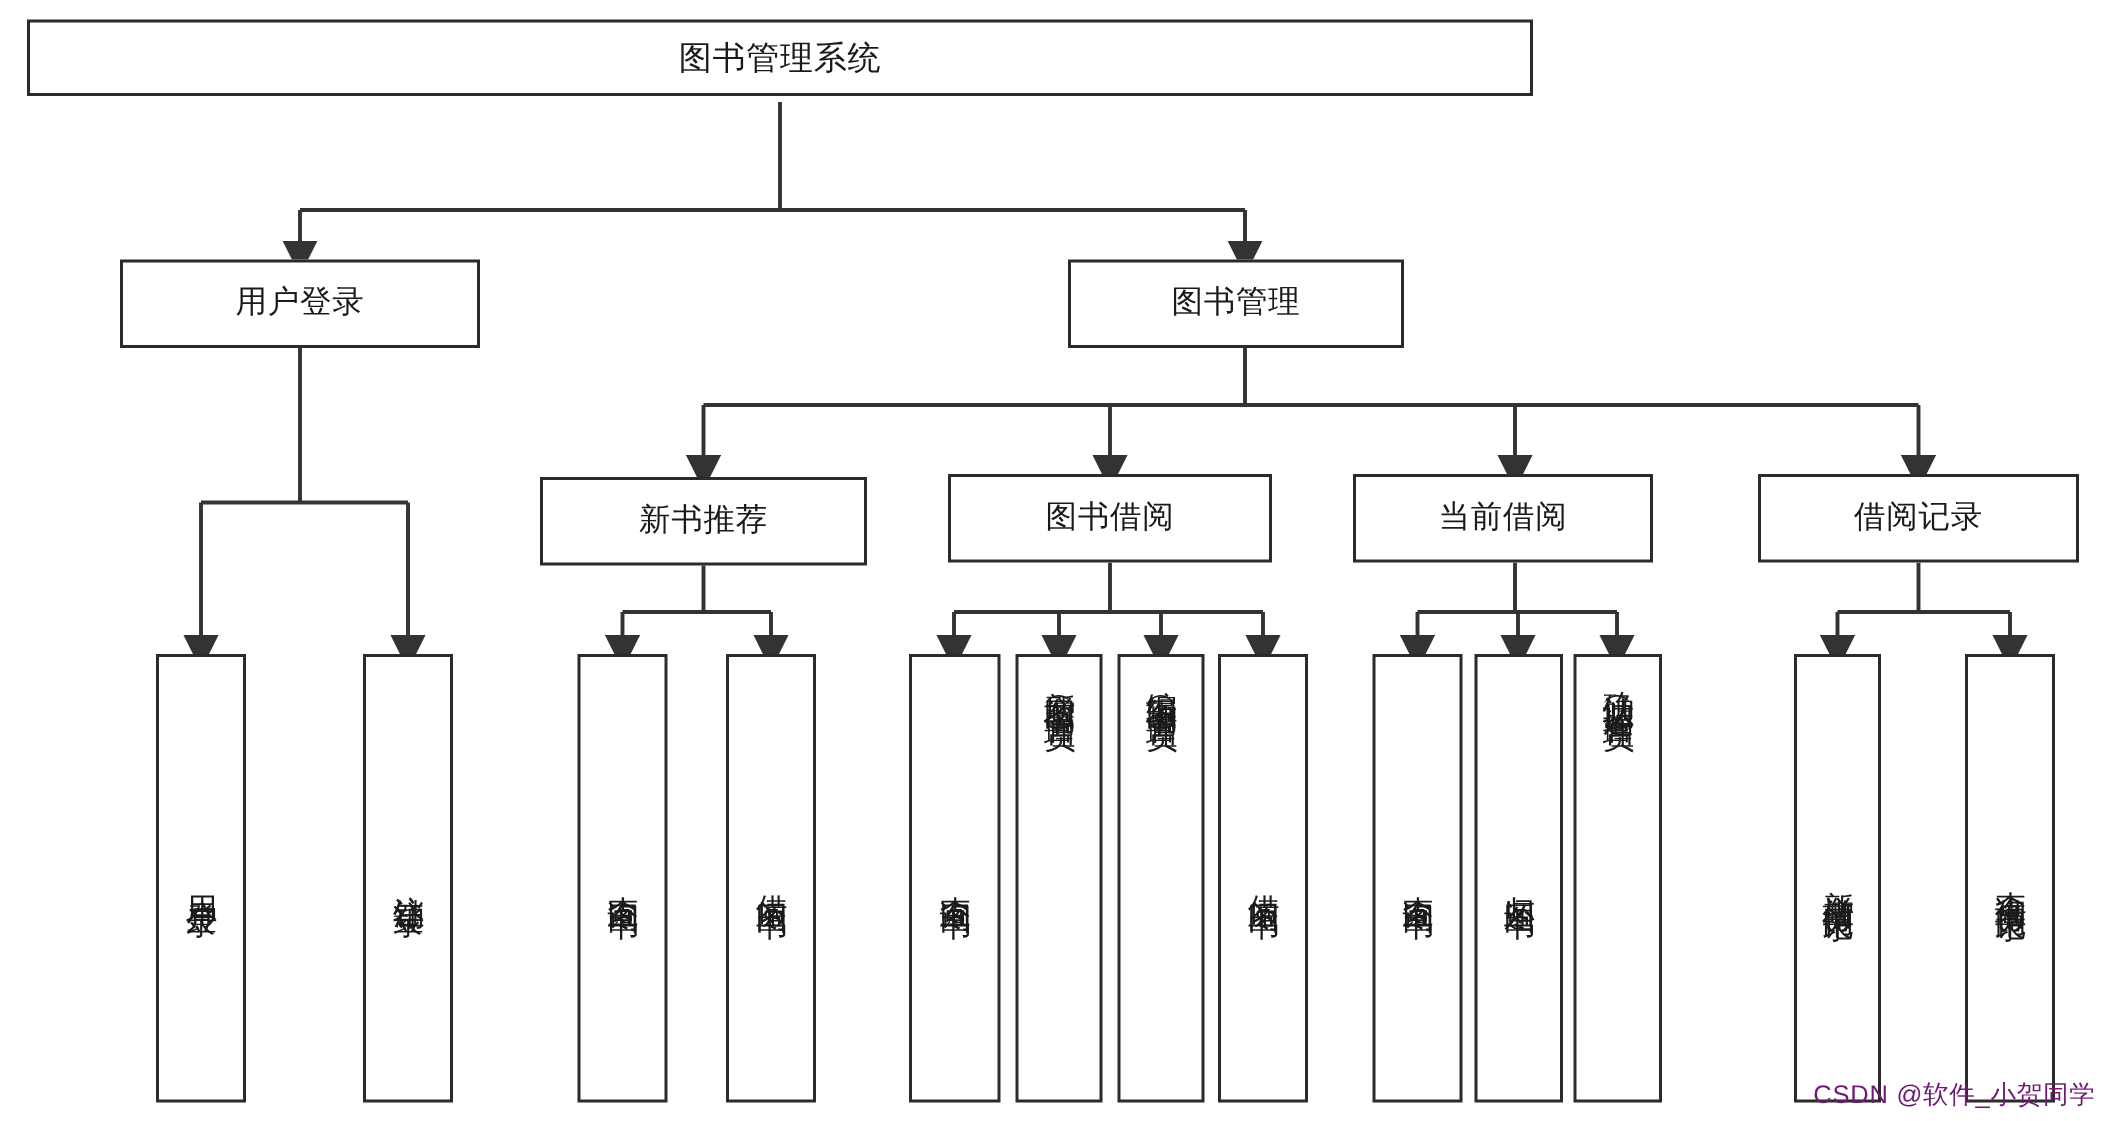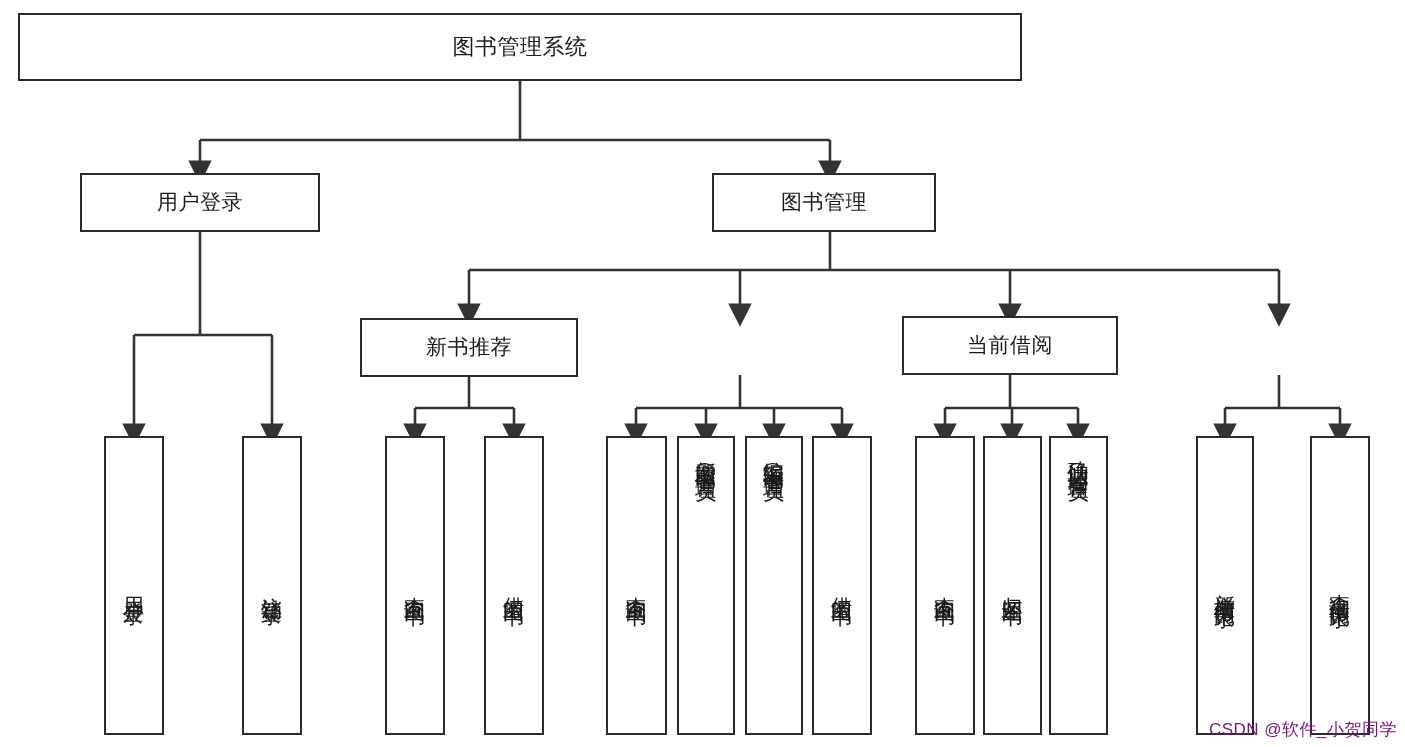--- a/index.html
+++ b/index.html
@@ -124,36 +124,42 @@
       <path d="M1012,408 L1012,426" marker-end="url(#arrowhead)"></path>
       <path d="M1078,408 L1078,426" marker-end="url(#arrowhead)"></path>
 
       <path d="M1279,375 L1279,408"></path>
       <path d="M1225,408 L1340,408"></path>
       <path d="M1225,408 L1225,426" marker-end="url(#arrowhead)"></path>
       <path d="M1340,408 L1340,426" marker-end="url(#arrowhead)"></path>
     </g>
   </svg>
 
-  <div class="node root horiz" style="left:18px; top:13px; width:1004px; height:68px;">
+  <div class="node root horiz" style="left:18px; top:13px; width:1004px; height:51px;">
     <span class="node-label">图书管理系统</span>
   </div>
 
   <div class="node horiz" style="left:80px; top:173px; width:240px; height:59px;">
     <span class="node-label">用户登录</span>
   </div>
   <div class="node horiz" style="left:712px; top:173px; width:224px; height:59px;">
     <span class="node-label">图书管理</span>
   </div>
 
   <div class="node horiz" style="left:360px; top:318px; width:218px; height:59px;">
     <span class="node-label">新书推荐</span>
   </div>
-  <div class="node horiz" style="left:902px; top:316px; width:216px; height:59px;">
+  <div class="node horiz" style="left:632px; top:316px; width:216px; height:59px;">
+    <span class="node-label">图书借阅</span>
+  </div>
+  <div class="node horiz" style="left:902px; top:316px; width:200px; height:59px;">
     <span class="node-label">当前借阅</span>
+  </div>
+  <div class="node horiz" style="left:1172px; top:316px; width:214px; height:59px;">
+    <span class="node-label">借阅记录</span>
   </div>
 
   <div class="node vert mid-align" style="left:104px; top:436px; width:60px; height:299px;">
     <span class="node-label">用户登录</span>
   </div>
   <div class="node vert mid-align" style="left:242px; top:436px; width:60px; height:299px;">
     <span class="node-label">注销登录</span>
   </div>
 
   <div class="node vert mid-align" style="left:385px; top:436px; width:60px; height:299px;">

